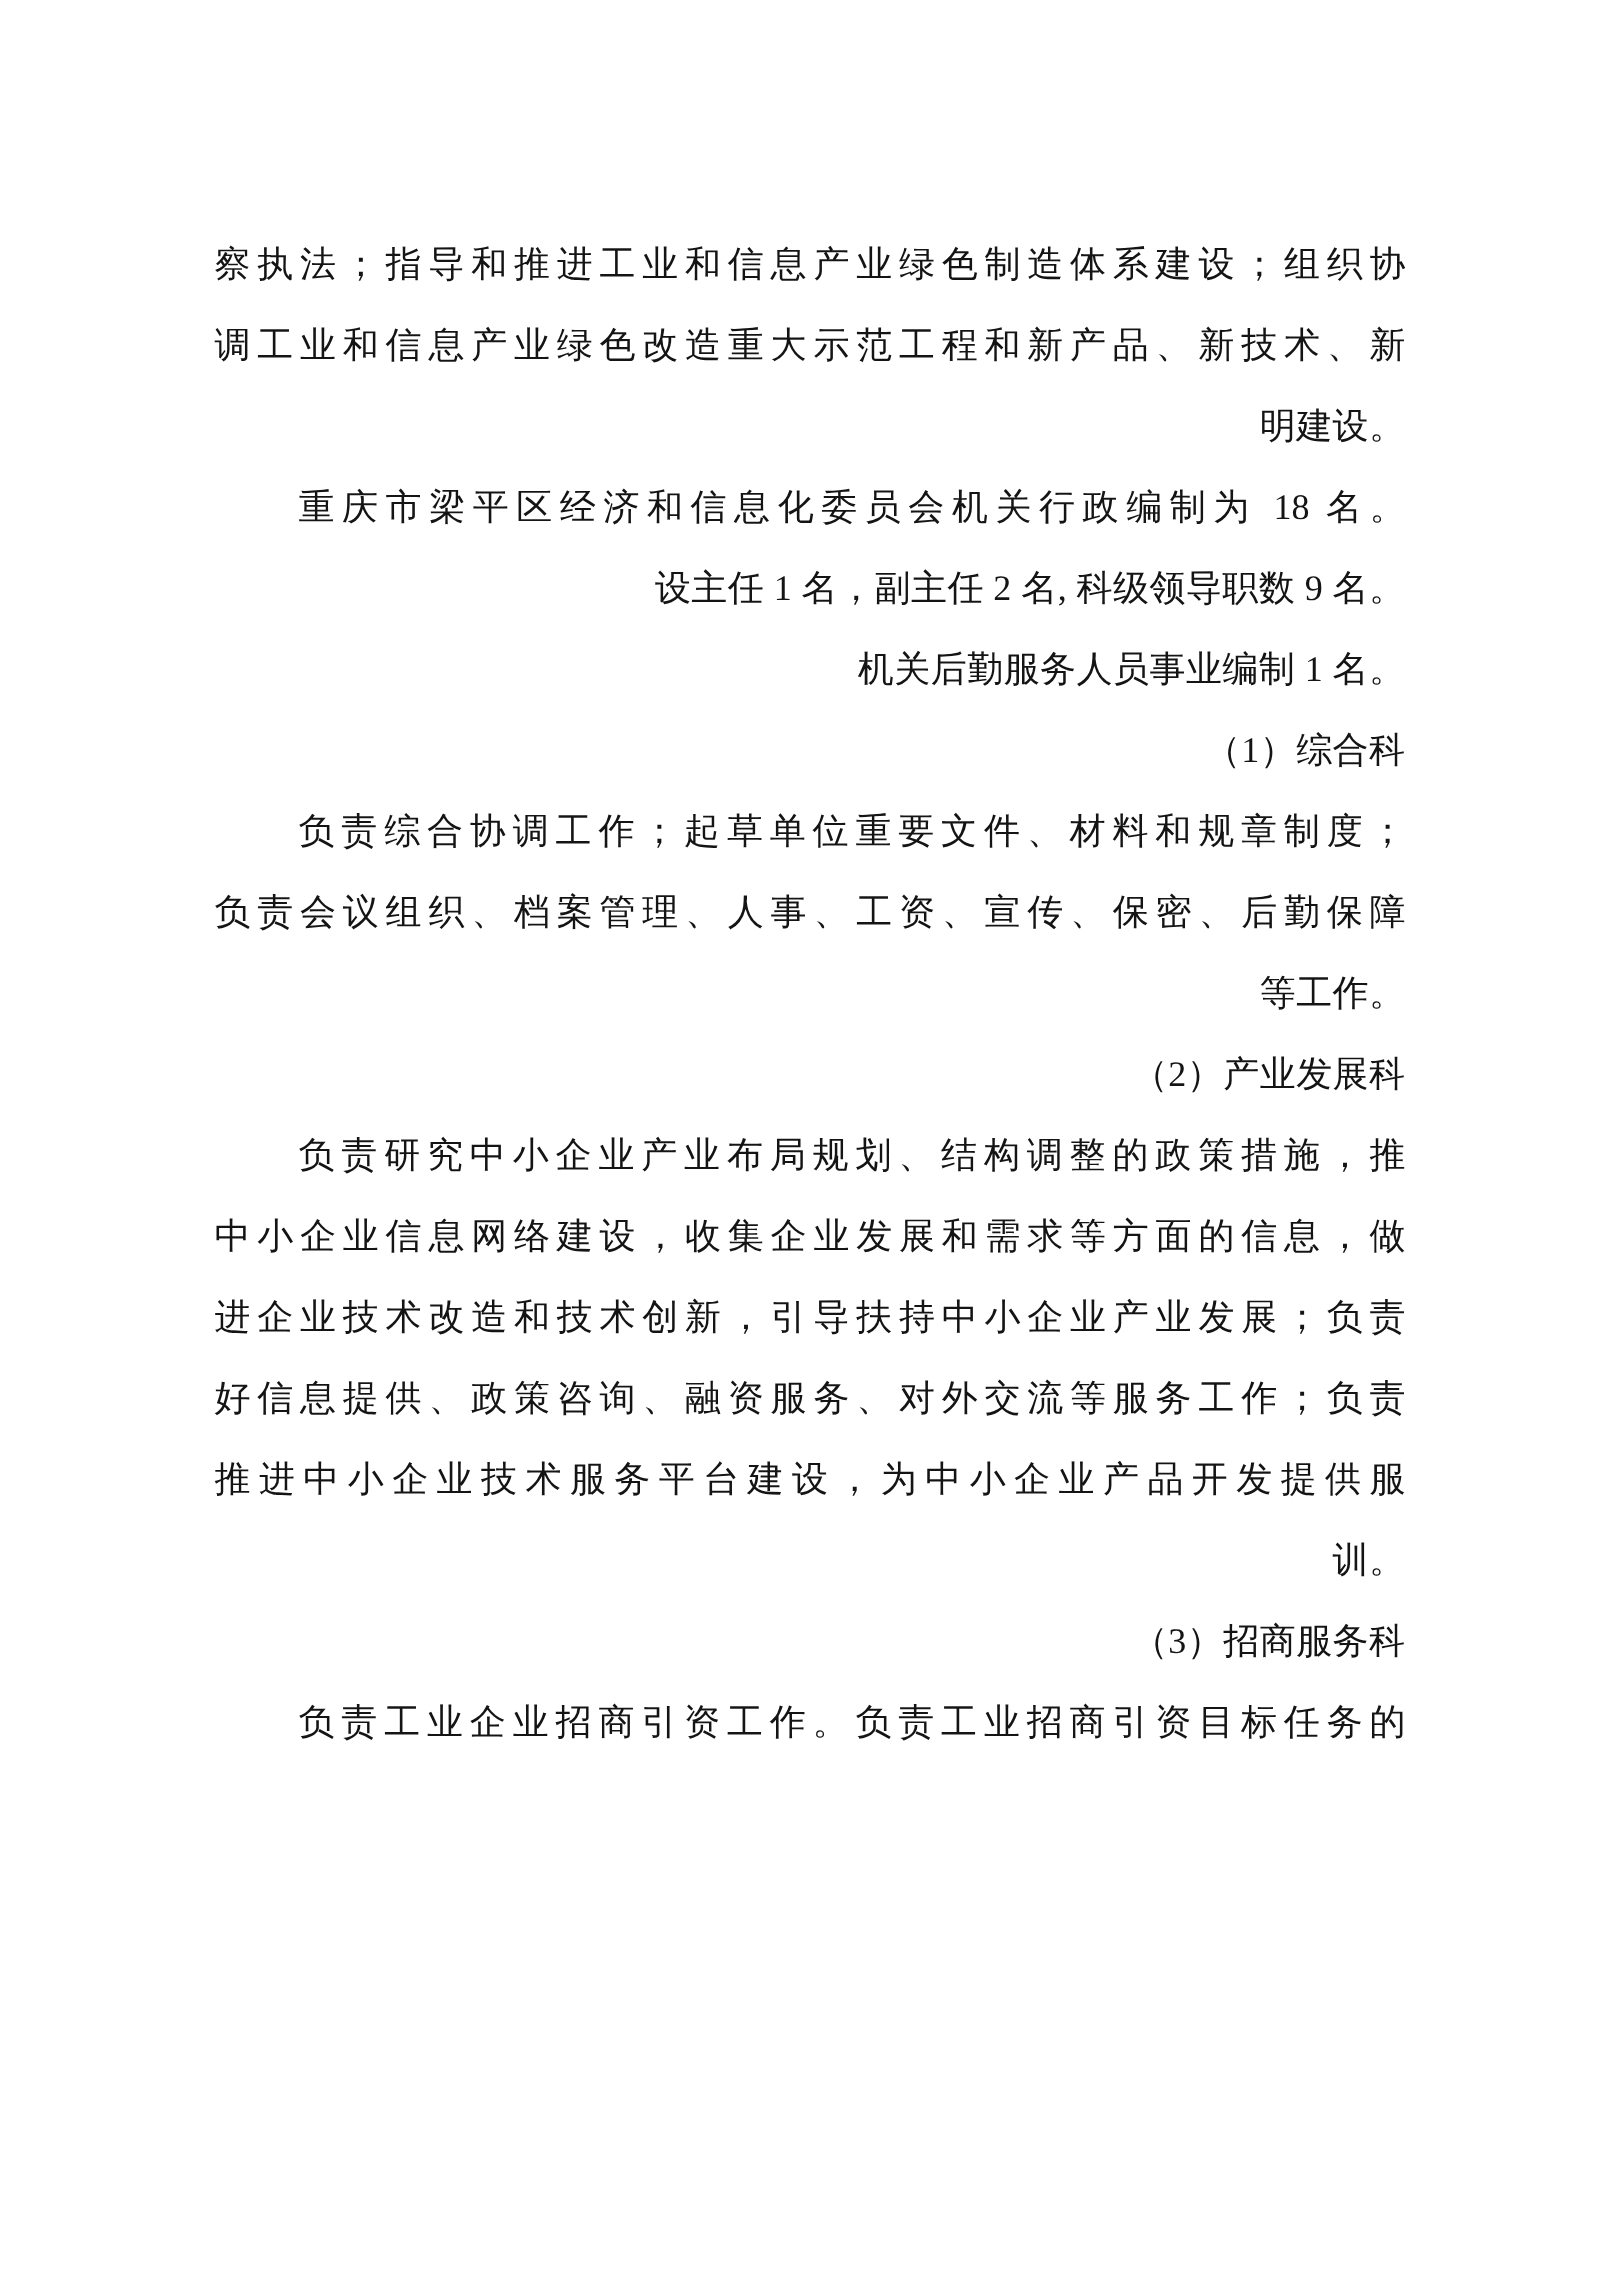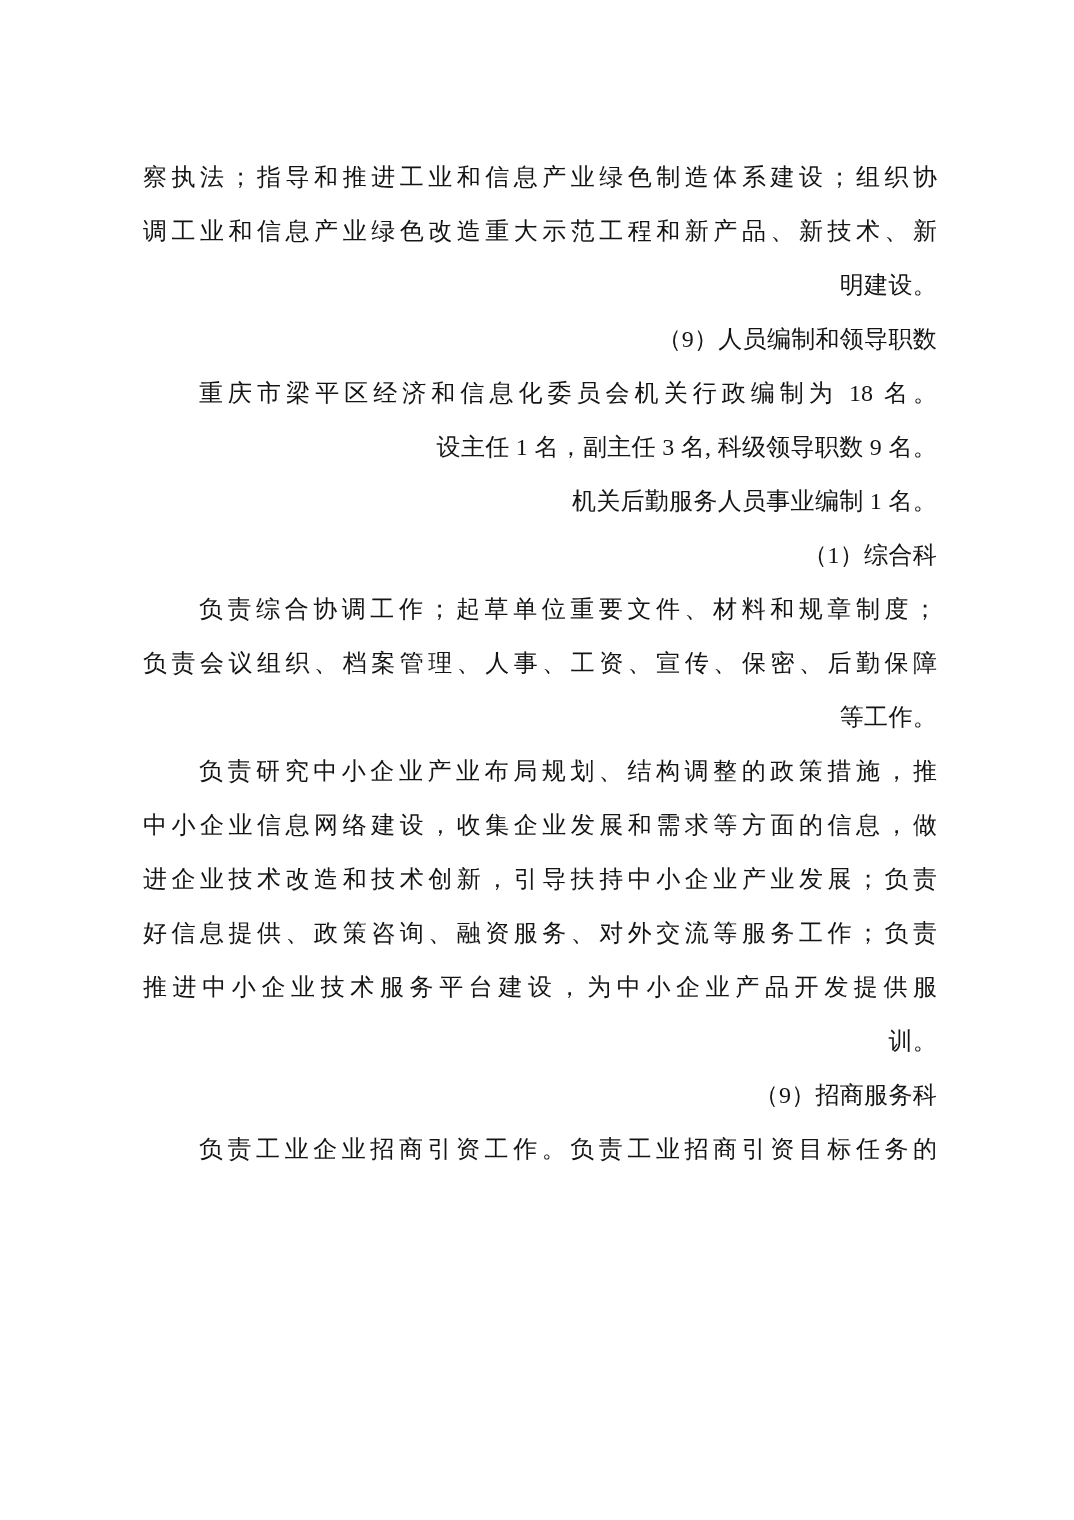--- a/index.html
+++ b/index.html
@@ -44,30 +44,30 @@
   }
 </style>
 </head>
 <body>
 
 <div class="page">
   <div class="text-block">
       <div class="line fill">察执法；指导和推进工业和信息产业绿色制造体系建设；组织协</div>
       <div class="line fill">调工业和信息产业绿色改造重大示范工程和新产品、新技术、新</div>
       <div class="line">明建设。</div>
-      <div class="line indent">（9）人员编制和领导职数</div>
       <div class="line indent fill">重庆市梁平区经济和信息化委员会机关行政编制为 18 名。</div>
-      <div class="line">设主任 1 名，副主任 3 名, 科级领导职数 9 名。</div>
+      <div class="line">设主任 1 名，副主任 2 名, 科级领导职数 9 名。</div>
       <div class="line indent">机关后勤服务人员事业编制 1 名。</div>
       <div class="line indent">（1）综合科</div>
       <div class="line indent fill">负责综合协调工作；起草单位重要文件、材料和规章制度；</div>
       <div class="line fill">负责会议组织、档案管理、人事、工资、宣传、保密、后勤保障</div>
       <div class="line">等工作。</div>
+      <div class="line indent">（2）产业发展科</div>
       <div class="line indent fill">负责研究中小企业产业布局规划、结构调整的政策措施，推</div>
       <div class="line fill">中小企业信息网络建设，收集企业发展和需求等方面的信息，做</div>
       <div class="line fill">进企业技术改造和技术创新，引导扶持中小企业产业发展；负责</div>
       <div class="line fill">好信息提供、政策咨询、融资服务、对外交流等服务工作；负责</div>
       <div class="line fill">推进中小企业技术服务平台建设，为中小企业产品开发提供服</div>
       <div class="line">训。</div>
-      <div class="line indent">（9）招商服务科</div>
+      <div class="line indent">（3）招商服务科</div>
       <div class="line indent fill">负责工业企业招商引资工作。负责工业招商引资目标任务的</div>
     </div>
 </div>
 
 </body></html>

